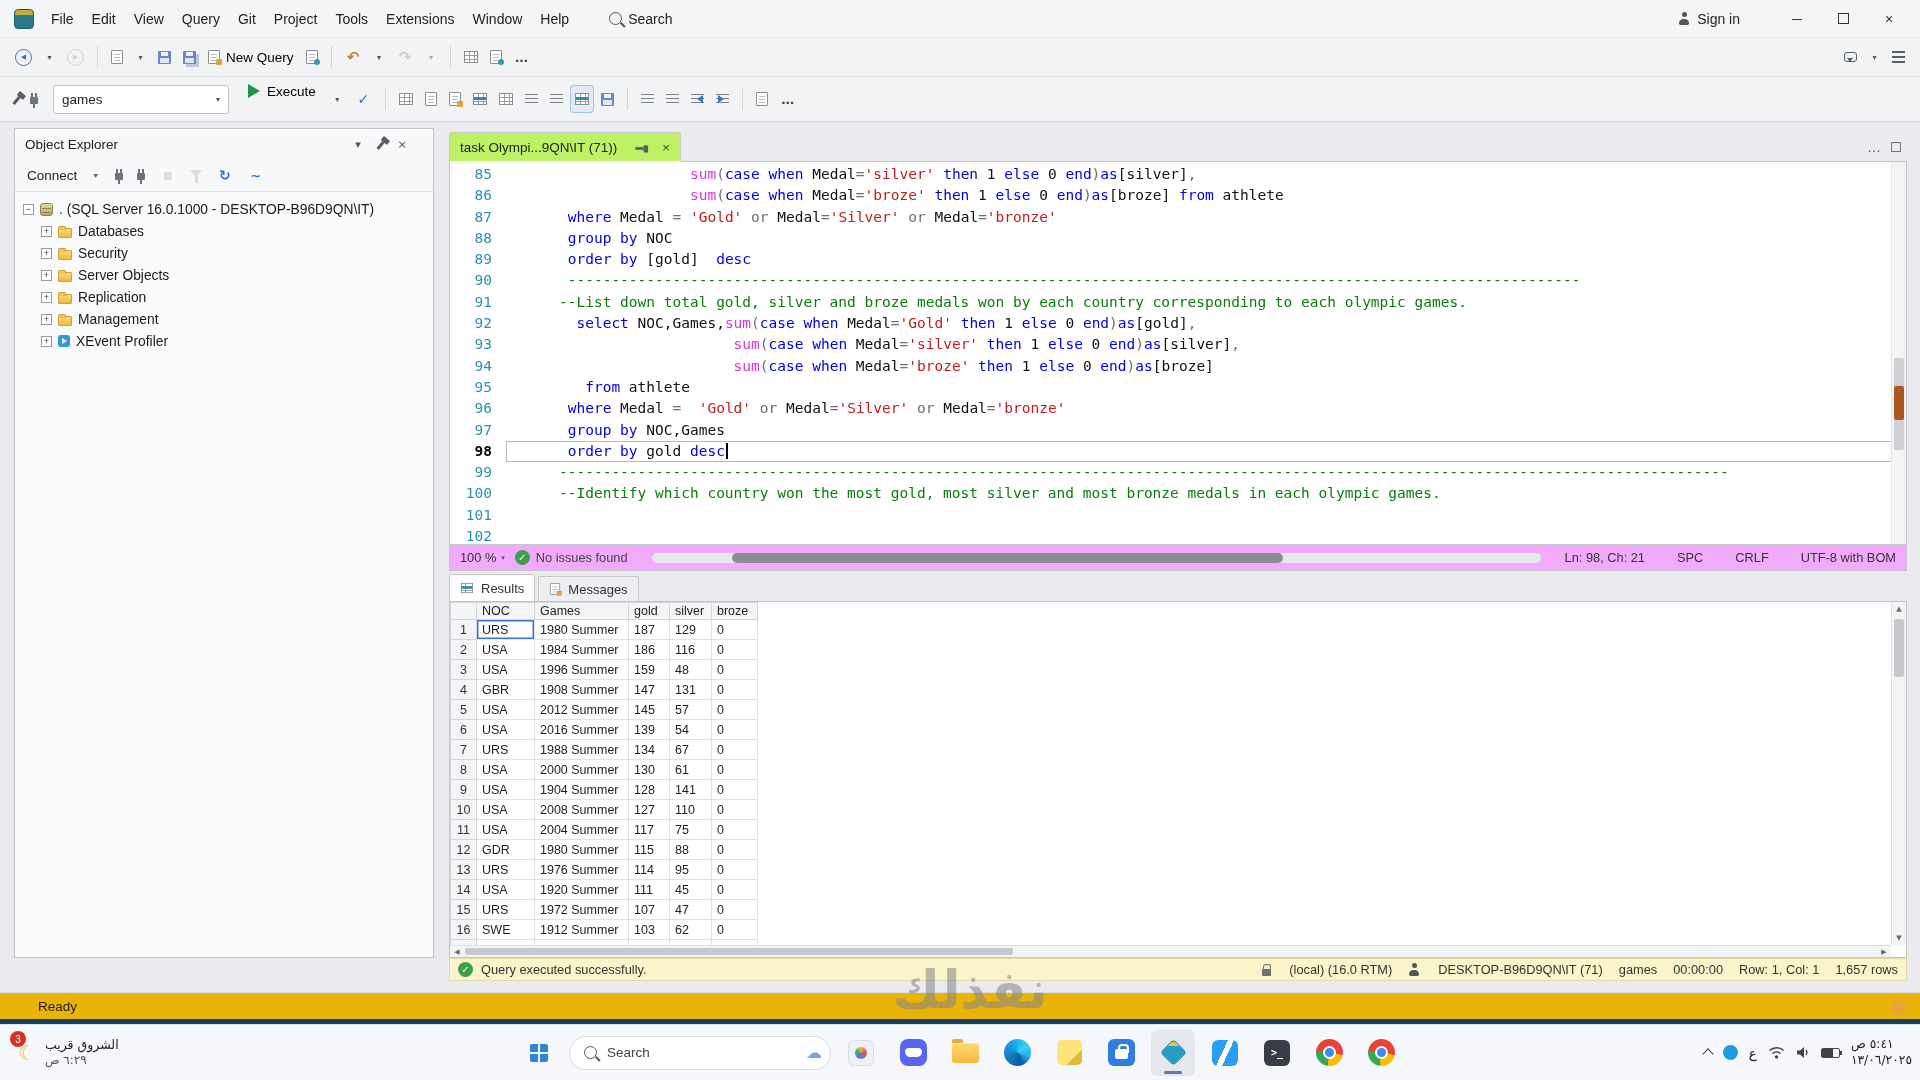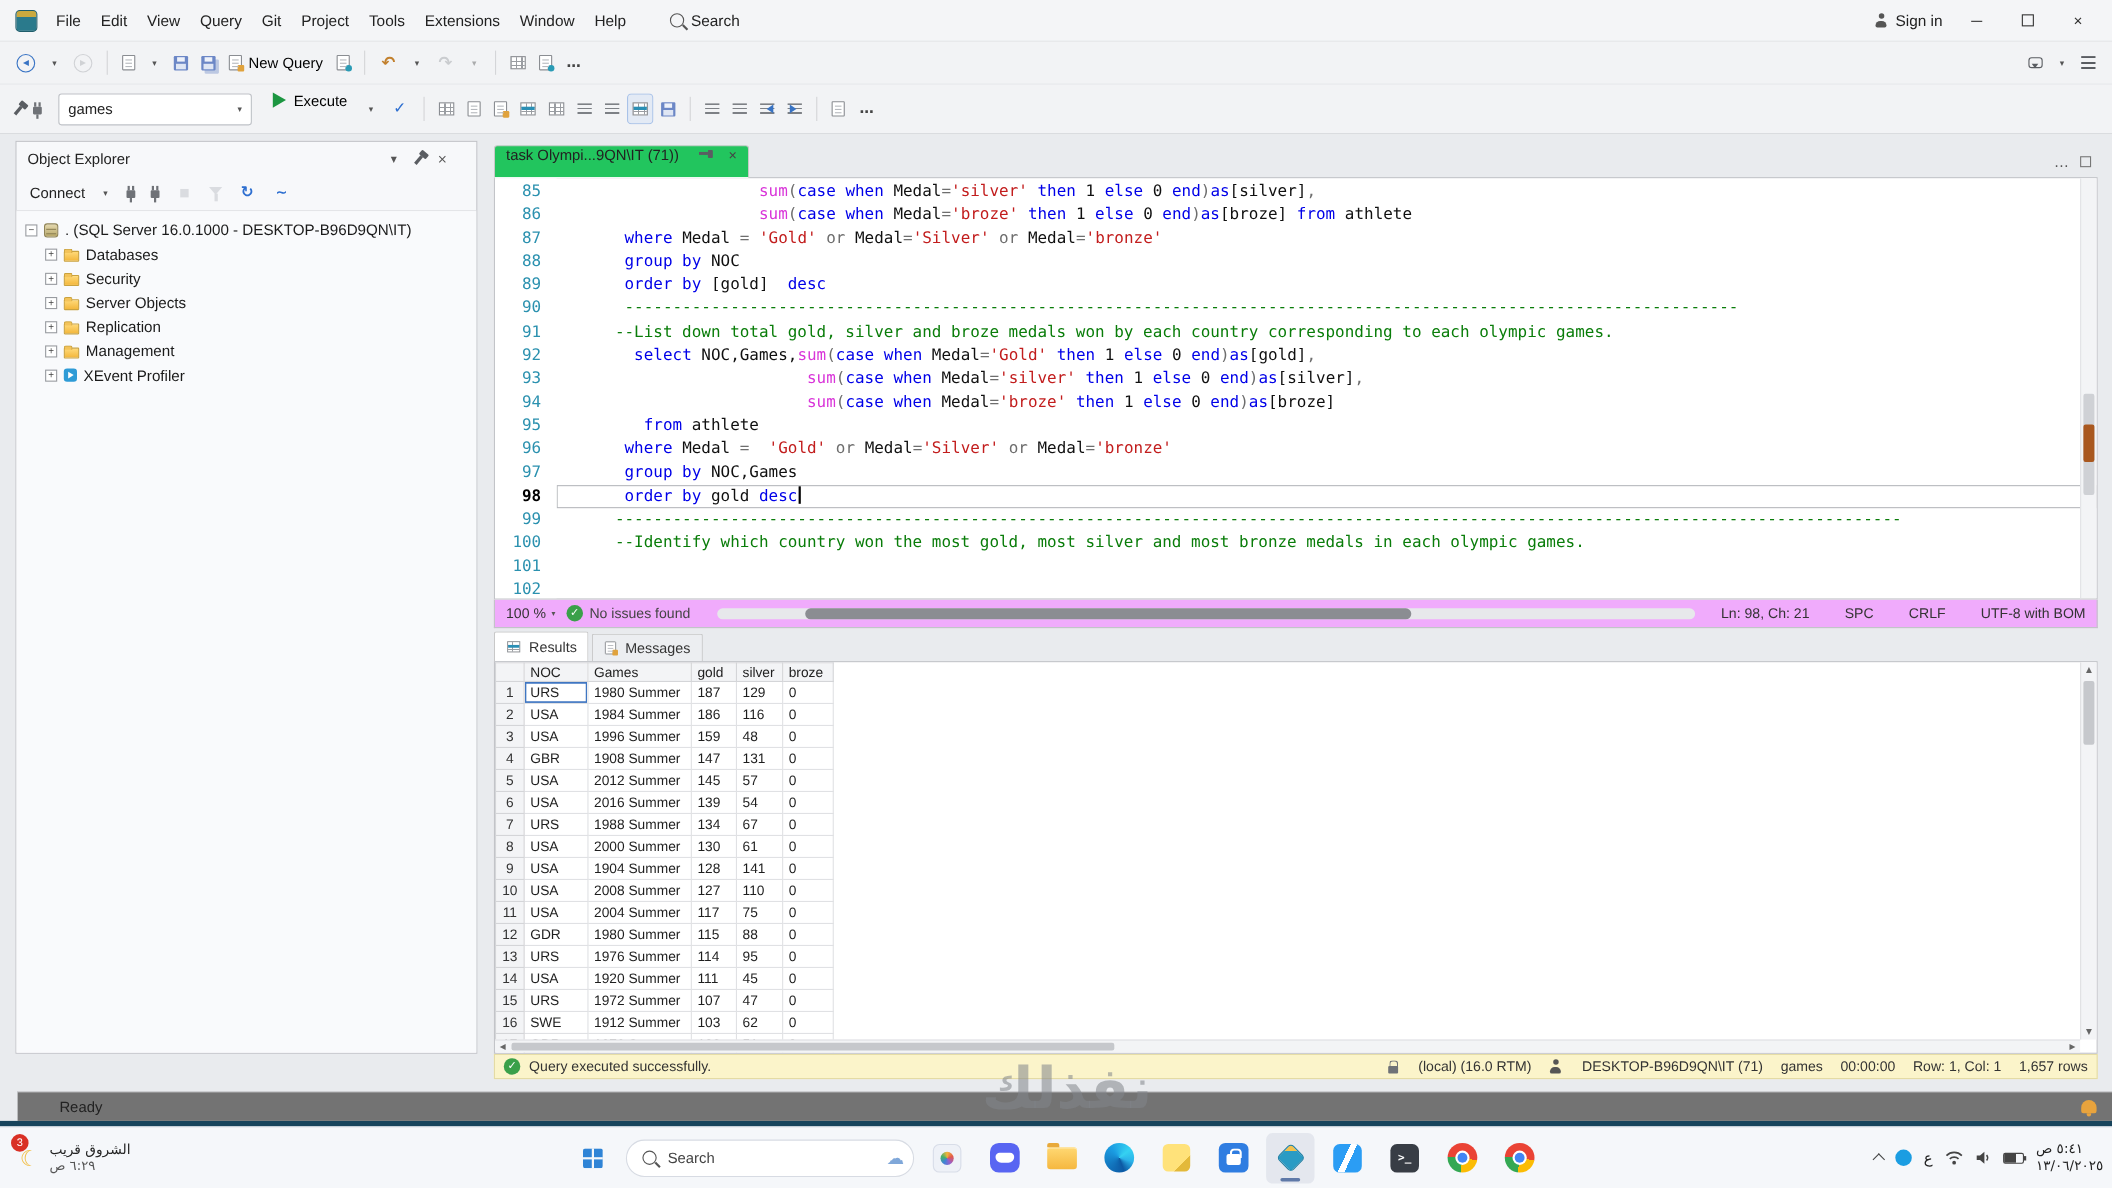--- a/index.html
+++ b/index.html
@@ -7,21 +7,21 @@
   body{position:relative;font-family:"Liberation Sans",sans-serif;background:#17445c;color:#1e1e1e;font-size:14px}
 
   
   .window{position:absolute;left:0;top:0;width:1920px;height:1019px;background:#e9ebee}
   .menubar{position:absolute;left:0;top:0;right:0;height:38px;background:#f4f5f7;display:flex;align-items:center;padding:0 8px;border-bottom:1px solid #e2e3e6}
   .applogo{width:20px;height:20px;margin:0 8px 0 6px;border-radius:4px;background:linear-gradient(180deg,#caa93f 0 30%,#2a7a8c 30% 100%);border:1px solid #1f5d6b;flex:none}
   .menus{display:flex;align-items:center}
   .menu-item{padding:4px 9px;border-radius:4px;color:#222;cursor:default}
   .menu-search{display:flex;align-items:center;gap:6px;margin-left:22px;padding:4px 9px;color:#222}
   .spacer{flex:1}
-  .signin{display:flex;align-items:center;gap:7px;margin-right:8px;color:#222}
+  .signin{display:flex;align-items:center;gap:7px;margin-right:34px;color:#222}
   .wc{display:flex;align-items:center}
   .wc-btn{width:46px;height:34px;display:flex;align-items:center;justify-content:center;color:#333;font-size:14px}
   .maxbox{width:11px;height:11px;border:1px solid #333}
 
   .toolbar{position:absolute;left:0;right:0;display:flex;align-items:center;background:#f2f3f5;padding:0 10px;gap:2px}
   .toolbar1{top:38px;height:39px;border-bottom:1px solid #e4e5e8}
   .toolbar2{top:77px;height:45px;border-bottom:1px solid #d8dadd}
   .tbtn{display:inline-flex;align-items:center;gap:6px;height:28px;padding:0 5px;border-radius:4px}
   .tbtn.dis{opacity:.45}
   .tbtn.act{background:#e3eaf5;box-shadow:inset 0 0 0 1px #a9c2e8}
@@ -100,21 +100,21 @@
   .oe-tree{flex:1;padding-top:6px;background:#f9fafc;overflow:hidden}
   .tr{display:flex;align-items:center;height:22px;font-size:13.8px;white-space:nowrap;gap:6px}
   .tr.root{padding-left:8px}
   .tr.child{padding-left:26px}
   .exp{width:11px;height:11px;border:1px solid #989ba0;background:#fff;font-size:9px;line-height:9px;text-align:center;color:#444;flex:none}
   .tr-label{color:#1b1b1b}
 
   .edcol{flex:1;margin-left:15px;display:flex;flex-direction:column;height:853px;min-width:0}
 
   .tabstrip{height:33px;display:flex;align-items:flex-end;position:relative;z-index:2}
-  .tab{height:30px;margin-bottom:-1px;background:#22c55e;border:1px solid #c8c8c8;border-bottom:1px solid #fff;border-radius:3px 3px 0 0;display:flex;gap:21px;padding:0 10px;font-size:13.5px;color:#222}
+  .tab{height:30px;margin-bottom:-1px;background:#bef264;border:1px solid #c8c8c8;border-bottom:1px solid #fff;border-radius:3px 3px 0 0;display:flex;align-items:center;gap:21px;padding:0 10px;font-size:13.5px;color:#222}
   .tab .mi-pin{transform:rotate(90deg) scale(.9)}
   .tab-close{font-size:13px;color:#444}
   .strip-right{margin-left:auto;display:flex;align-items:center;gap:10px;padding:0 6px 6px 0;color:#555}
   .strip-right .box{width:10px;height:10px;border:1px solid #777}
 
   .code-area{height:384px;background:#fff;border:1px solid #c2c4c8;display:flex;position:relative;overflow:hidden}
   .gutter{width:56px;flex:none;text-align:right;padding:2px 14px 0 0;color:#2b91af;font:14.5px/21.3px "DejaVu Sans Mono",monospace;background:#fff}
   .ln.cur{color:#000;font-weight:bold}
   .codelines{flex:1;padding-top:2px;font:14.5px/21.3px "DejaVu Sans Mono",monospace;white-space:pre;overflow:hidden;min-width:0}
   .cl{height:21.3px;padding-left:53px}
@@ -149,21 +149,21 @@
   .gvs-arrow{position:absolute;left:0;right:0;height:14px;display:flex;align-items:center;justify-content:center;font-size:7px;color:#666}
   .gvs-thumb{position:absolute;left:2px;right:2px;top:17px;height:58px;background:#c6c8cc;border-radius:2px}
   .grid-hscroll{position:absolute;left:0;right:15px;bottom:0;height:12px;background:#f3f4f6;border-top:1px solid #dfe0e3;font-family:"DejaVu Sans",sans-serif}
   .ghs-arrow{position:absolute;top:0;bottom:0;width:14px;display:flex;align-items:center;justify-content:center;font-size:7px;color:#666}
   .ghs-thumb{position:absolute;top:2px;bottom:2px;left:15px;width:38%;background:#c6c8cc;border-radius:2px}
 
   .query-bar{height:23px;background:#fbf4ca;border:1px solid #e4dba4;display:flex;align-items:center;padding:0 8px;font-size:12.8px;color:#333;gap:8px}
   .qb-right{margin-left:auto;display:flex;align-items:center;gap:16px;white-space:nowrap}
   .qb-item{display:flex;align-items:center;gap:18px}
 
-  .readybar{position:absolute;left:16px;top:992px;right:0;height:27px;background:#737373;border-top:1px solid #dcdee2;display:flex;align-items:center;font-size:13.5px;color:#222;padding:0 14px}
+  .readybar{position:absolute;left:0;top:992px;right:0;height:27px;background:#eab308;border-top:1px solid #dcdee2;display:flex;align-items:center;font-size:13.5px;color:#222;padding:0 14px}
   .readybar .label{margin-left:24px}
   .bell{margin-left:auto;width:14px;height:12px;background:#e8a33d;border-radius:7px 7px 2px 2px;position:relative}
   .bell::after{content:"";position:absolute;left:5px;bottom:-3px;width:4px;height:3px;background:#e8a33d;border-radius:0 0 3px 3px}
 
   
   .taskbar{position:absolute;left:0;top:1024px;right:0;height:56px;background:#f5f7fa;border-top:1px solid #dfe3ea}
   .tb-center{position:absolute;left:0;right:0;top:0;bottom:0;display:flex;align-items:center;justify-content:center;gap:8px}
   .tile{width:44px;height:46px;display:flex;align-items:center;justify-content:center;border-radius:6px;position:relative;flex:none}
   .tile.active{background:#e4e7ee}
   .tile.active::after{content:"";position:absolute;bottom:2px;left:13px;width:18px;height:3px;border-radius:2px;background:#5f79a8}

